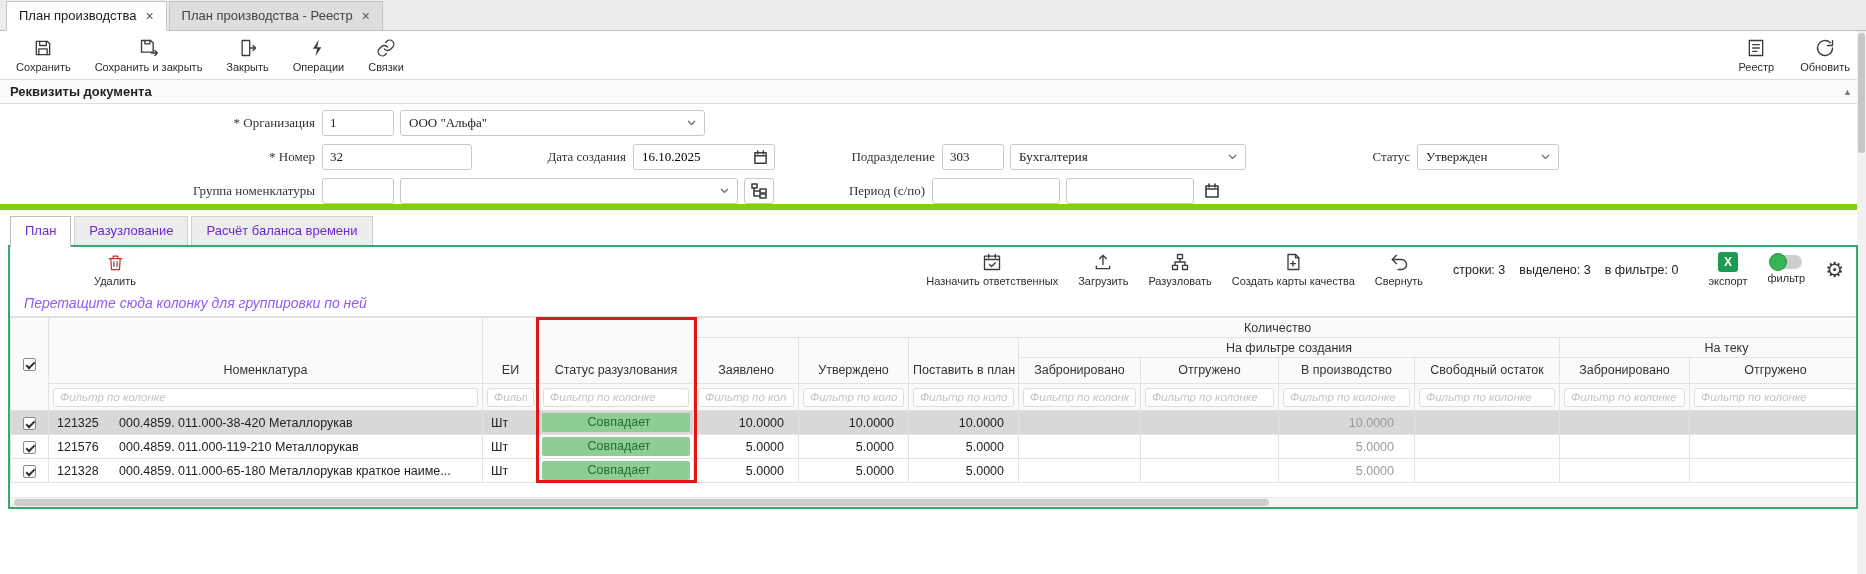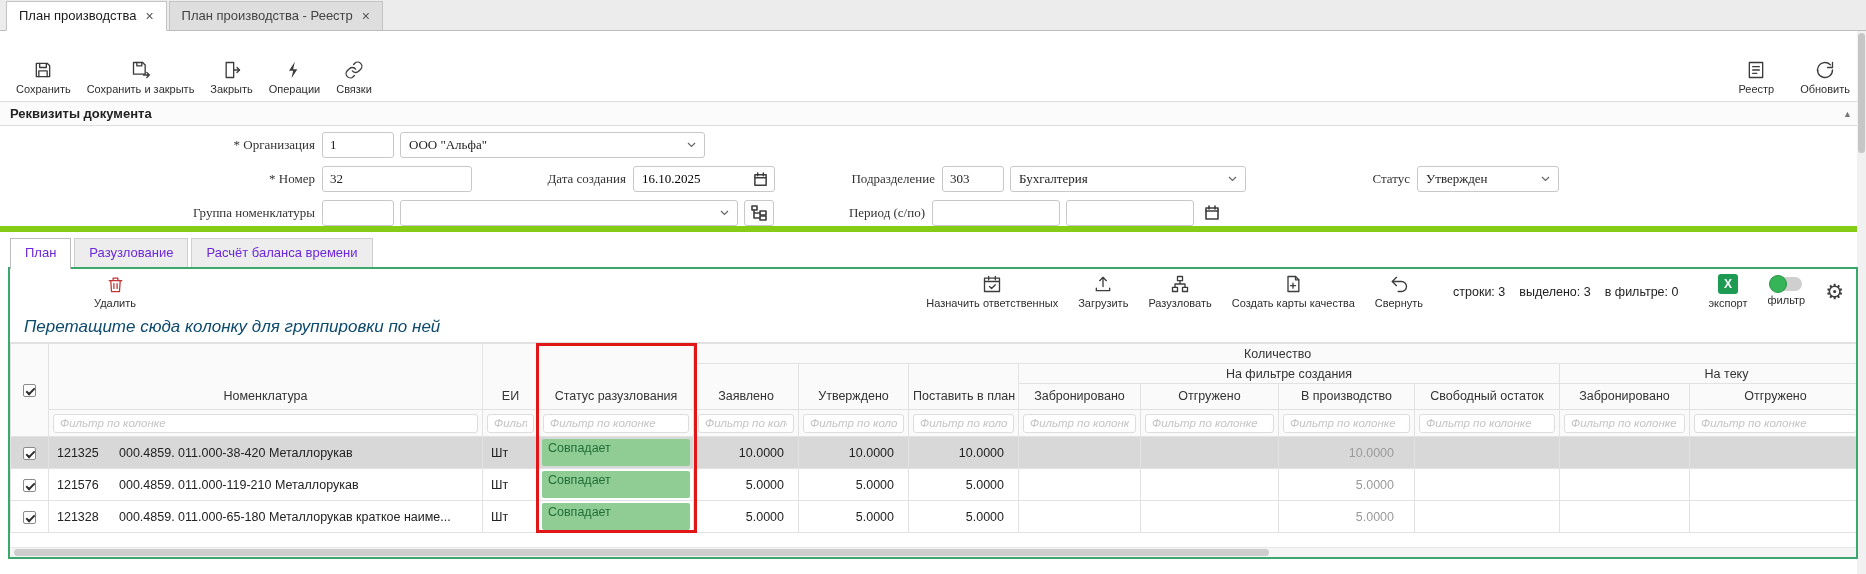--- a/index.html
+++ b/index.html
@@ -11,21 +11,21 @@
   }
   
   .tabbar { height:31px; background:#ececec; border-bottom:1px solid #bdbdbd;
             display:flex; align-items:flex-end; padding-left:6px; }
   .wtab { display:flex; align-items:center; gap:9px; padding:6px 12px 7px;
           border:1px solid #c3c3c3; border-bottom:none; margin-right:2px;
           background:#dedede; color:#444; cursor:pointer; font-size:13px; }
   .wtab.active { background:#fff; color:#1a1a1a; margin-bottom:-1px; border-bottom:1px solid #fff; }
   .wtab .x { font-size:14px; line-height:10px; color:#555; }
   
-  .toolbar { height:48px; display:flex; align-items:center; padding:8px 16px; gap:16px; background:#fff;margin-top:22px; }
+  .toolbar { height:48px; display:flex; align-items:center; padding:8px 16px; gap:24px; background:#fff; }
   .btn-v { display:flex; flex-direction:column; align-items:center; gap:3px;
            font-size:11px; color:#2e2e2e; cursor:pointer; white-space:nowrap; }
   .btn-v svg { display:block; }
   .toolbar .right { margin-left:auto; display:flex; gap:26px; }
   
   .sec-header { height:25px; line-height:24px; border-top:1px solid #dcdcdc; border-bottom:1px solid #dcdcdc;
                 background:#fbfbfb; font-weight:bold; padding-left:10px; position:relative; }
   .sec-header .arr { position:absolute; right:14px; top:0; font-size:9px; color:#777; font-weight:normal; }
   .form { position:relative; height:106px; border-bottom:6px solid #84cc16; background:#fff;font-family:Liberation Serif, serif; }
   .flabel { position:absolute; height:26px; line-height:26px; text-align:right; color:#333; }
@@ -51,21 +51,21 @@
   .grid-toolbar .del { margin-left:72px; }
   .grid-toolbar .rgroup { margin-left:auto; display:flex; align-items:center; gap:20px; }
   .counters { display:flex; gap:14px; font-size:12.5px; color:#222; margin:0 10px; white-space:nowrap; }
   .xlsx { width:20px; height:20px; background:#1e9b52; border-radius:3px; color:#fff;
           display:flex; align-items:center; justify-content:center; font-size:12px; font-weight:bold; }
   .toggle { width:32px; height:14px; background:#cfcfcf; border-radius:8px; position:relative; }
   .toggle .knob { position:absolute; left:-1px; top:-2px; width:18px; height:18px; border-radius:50%;
                   background:#35b558; border:1px solid #2a9547; }
   .gear { font-size:21px; color:#3f3f3f; cursor:pointer; line-height:20px; }
   
-  .groupbar { padding:4px 14px 5px; font-style:italic; color:#0c4a6e; font-size:17px;
+  .groupbar { padding:4px 14px 5px; font-style:italic; color:#8b5cf6; font-size:14px;
               border-bottom:1px solid #e0e0e0; }
   
   .table-wrap { position:relative; overflow:hidden; }
   table.grid { border-collapse:collapse; table-layout:fixed; width:1851px; font-size:12.5px; }
   table.grid th, table.grid td { border:1px solid #e2e2e2; overflow:hidden; white-space:nowrap; }
   table.grid thead th { background:#fafafa; font-weight:normal; color:#333; text-align:center; padding:0 4px; }
   tr.h1 th { height:20px; } tr.h2 th { height:20px; }
   tr.h3 th { height:26px; } tr.hf th { height:27px; background:#fafafa; padding:0 4px;margin-left:10px; }
   th.colname { vertical-align:bottom; padding-bottom:6px !important; }
   th.cut { position:relative; text-align:right; padding-right:0 !important; }
@@ -75,22 +75,22 @@
   .finput::placeholder { color:#c4c4c4; font-style:italic; }
   tbody td { height:24px; padding:4px 8px; color:#222; background:#fff; }
   tbody tr.selected td { background:#d8d8d8; }
   td.cbcell, th.cbcell { text-align:center; padding:0; }
   td.nom { display:table-cell; }
   td.nom .rid { display:inline-block; width:62px; }
   td.nom .rname { }
   td.num { text-align:right; padding-right:14px; }
   td.num.dim { color:#9a9a9a; padding-right:20px; }
   td.statuscell { padding:2px 3px; }
-  .badge { display:block; height:27px; line-height:19px; padding-left:6px; border-radius:2px;
-           background:#90cd94; color:#1f6e38; }
+  .badge { display:block; height:19px; line-height:19px; padding-left:6px; border-radius:2px;
+           background:#90cd94; color:#1f6e38;text-align:center; }
   .cb { width:13px; height:13px; border:1px solid #8a8a8a; border-radius:2px; background:#fff;
         display:inline-block; position:relative; vertical-align:middle; cursor:pointer; }
   .cb.checked::after { content:""; position:absolute; left:2px; top:3px; width:7px; height:3px;
         border-left:2px solid #2e2e2e; border-bottom:2px solid #2e2e2e; transform:rotate(-45deg); }
   .hl-overlay { position:absolute; left:526px; top:0; width:161px; height:100%;
                 border:3px solid #e11616; pointer-events:none; z-index:5; }
   .spacer { height:14px; }
   .hscroll { height:10px; background:#f4f4f4; position:relative; border-top:1px solid #e8e8e8; }
   .hscroll .thumb { position:absolute; left:4px; top:1px; height:7px; width:68%; background:#cdcdcd; border-radius:4px; }
   .vscroll { position:fixed; right:0; top:31px; bottom:0; width:9px; background:#f1f1f1; }

